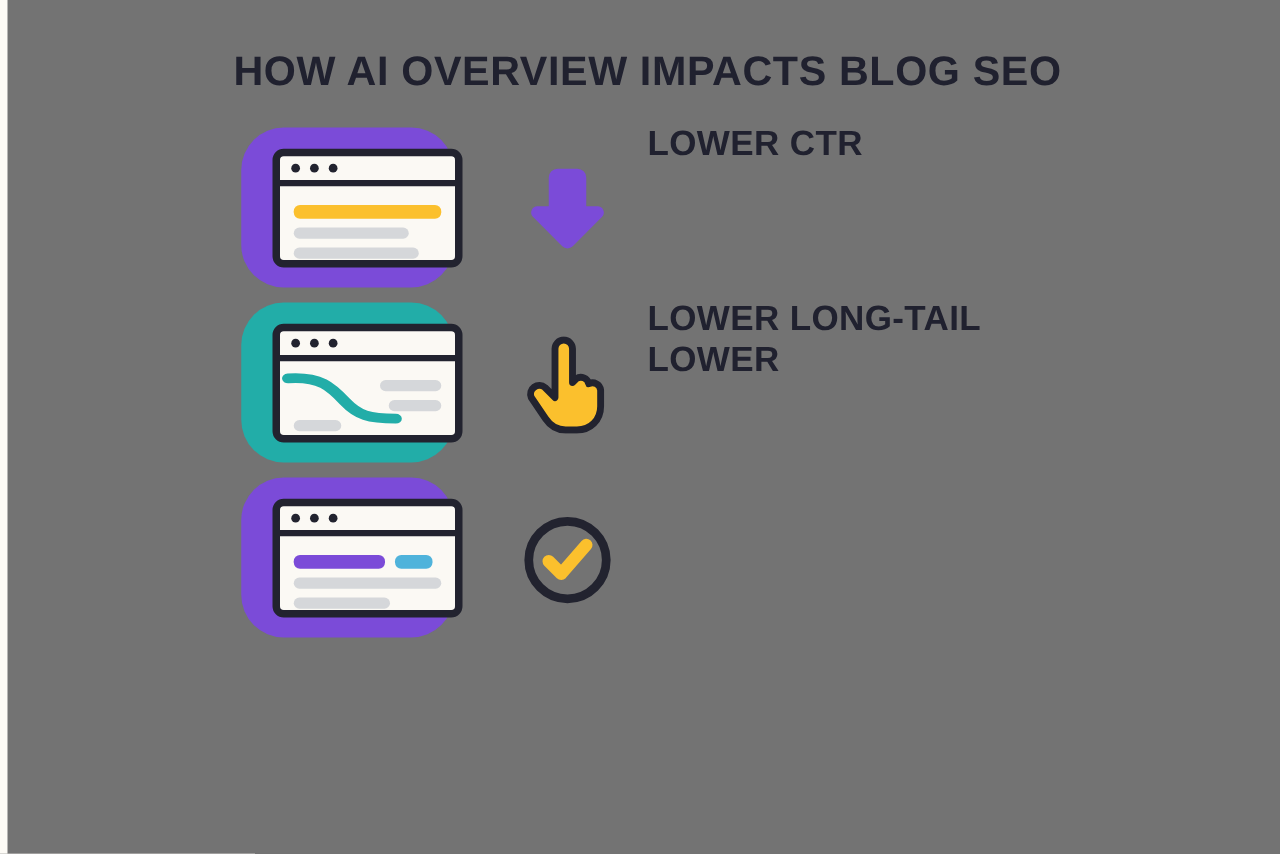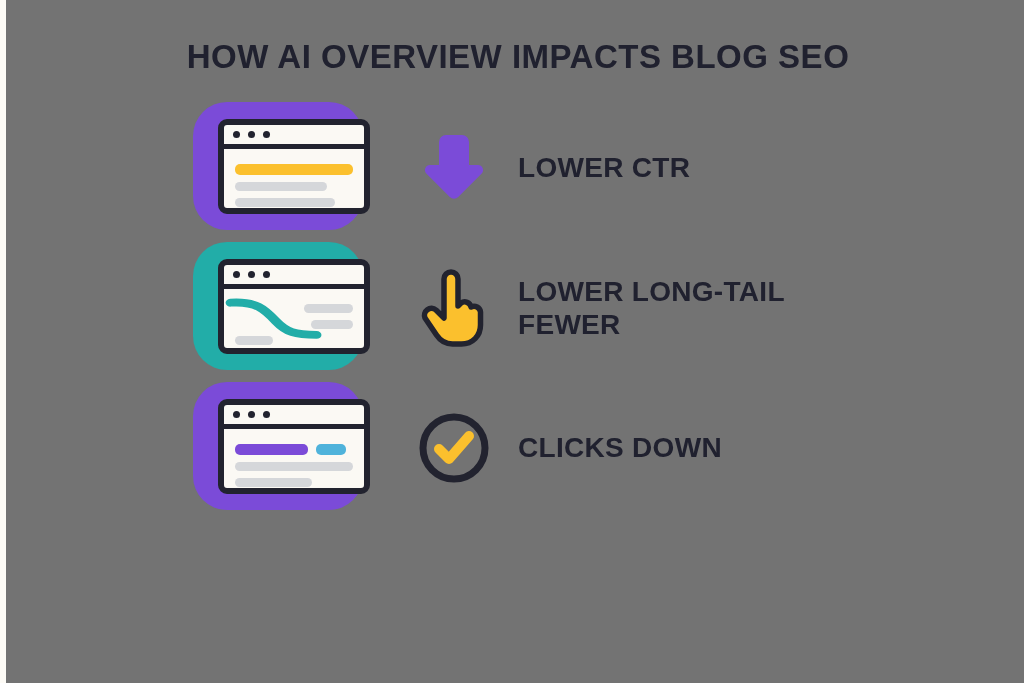--- a/index.html
+++ b/index.html
@@ -145,21 +145,20 @@
 
   
   .label {
     position: absolute;
     left: 512px;
     top: 0;
     width: 470px;
     height: 140px;
     display: flex;
     flex-direction: column;
-    justify-content: center;
     font-size: 28px;
     font-weight: bold;
     line-height: 1.18;
     letter-spacing: 0.3px;
     color: #20212F;
   }
   .label span { display: block; }
 </style>
 </head>
 <body>
@@ -232,21 +231,21 @@
       <div class="mid-icon">
         <svg width="70" height="78" viewBox="0 0 70 78" aria-hidden="true">
           <path d="M25 10 a7 7 0 0 1 14 0 v27 l3 -3 a6.5 6.5 0 0 1 10 4
                    a6.5 6.5 0 0 1 9.5 5 v13 c0 11 -8 19 -19 19 h-9
                    c-7 0 -12 -3 -16 -9 L6 49 a7 7 0 0 1 11 -8 l8 8 z" fill="#FBC02D" stroke="#22232F" stroke-width="5.5" stroke-linejoin="round"></path>
         </svg>
       </div>
 
       <div class="label">
         <span>LOWER LONG-TAIL</span>
-        <span>FEWER</span>
+        <span>LOWER</span>
       </div>
     </div>
 
 
     <div class="row">
 
       <div class="tile" style="background:#7B4BD8;">
         <div class="browser">
           <div class="browser-bar">
             <span class="dot"></span>
@@ -265,18 +264,17 @@
       </div>
 
       <div class="mid-icon">
         <svg width="76" height="76" viewBox="0 0 76 76" aria-hidden="true">
           <circle cx="38" cy="38" r="31" fill="none" stroke="#22232F" stroke-width="7"></circle>
           <path d="M23 39 L33 49 L53 26" fill="none" stroke="#FBC02D" stroke-width="10" stroke-linecap="round" stroke-linejoin="round"></path>
         </svg>
       </div>
 
       <div class="label">
-        <span>CLICKS DOWN</span>
       </div>
     </div>
 
   </div>
 </div>
 
 </body></html>

